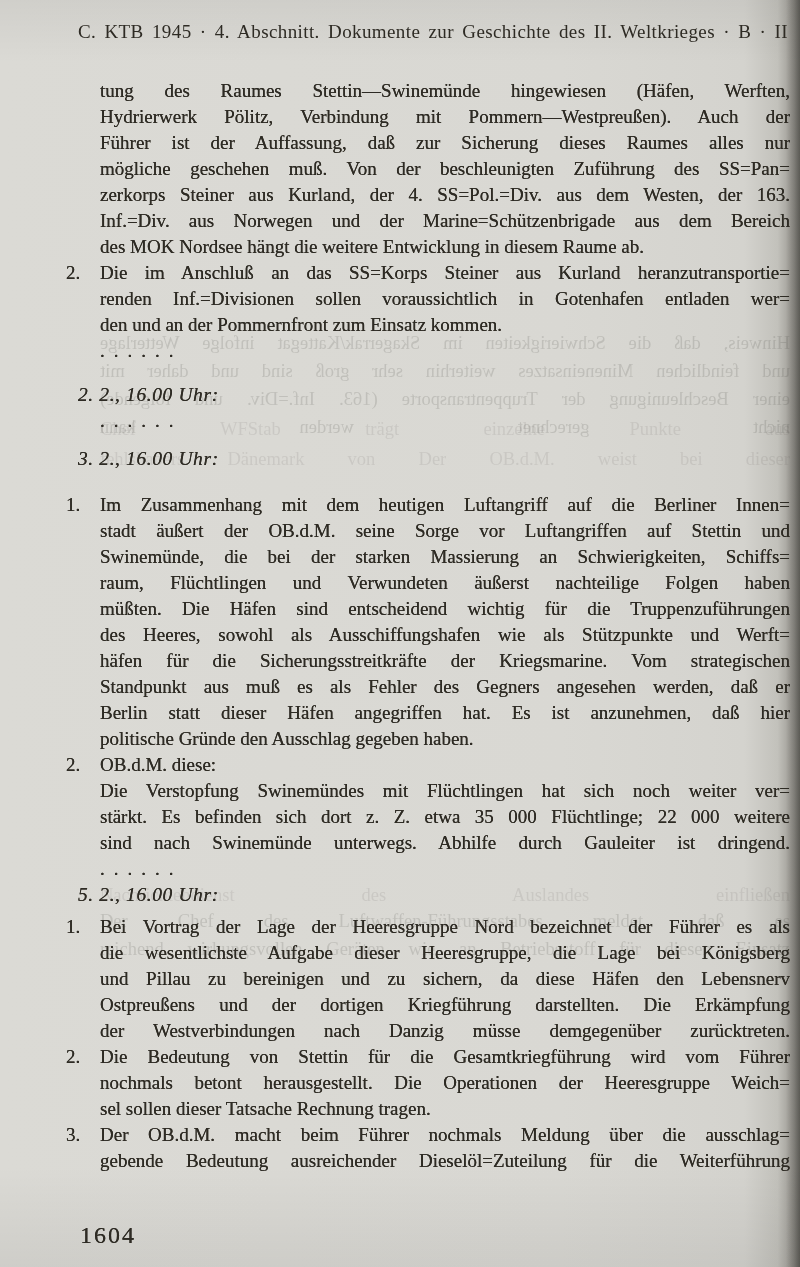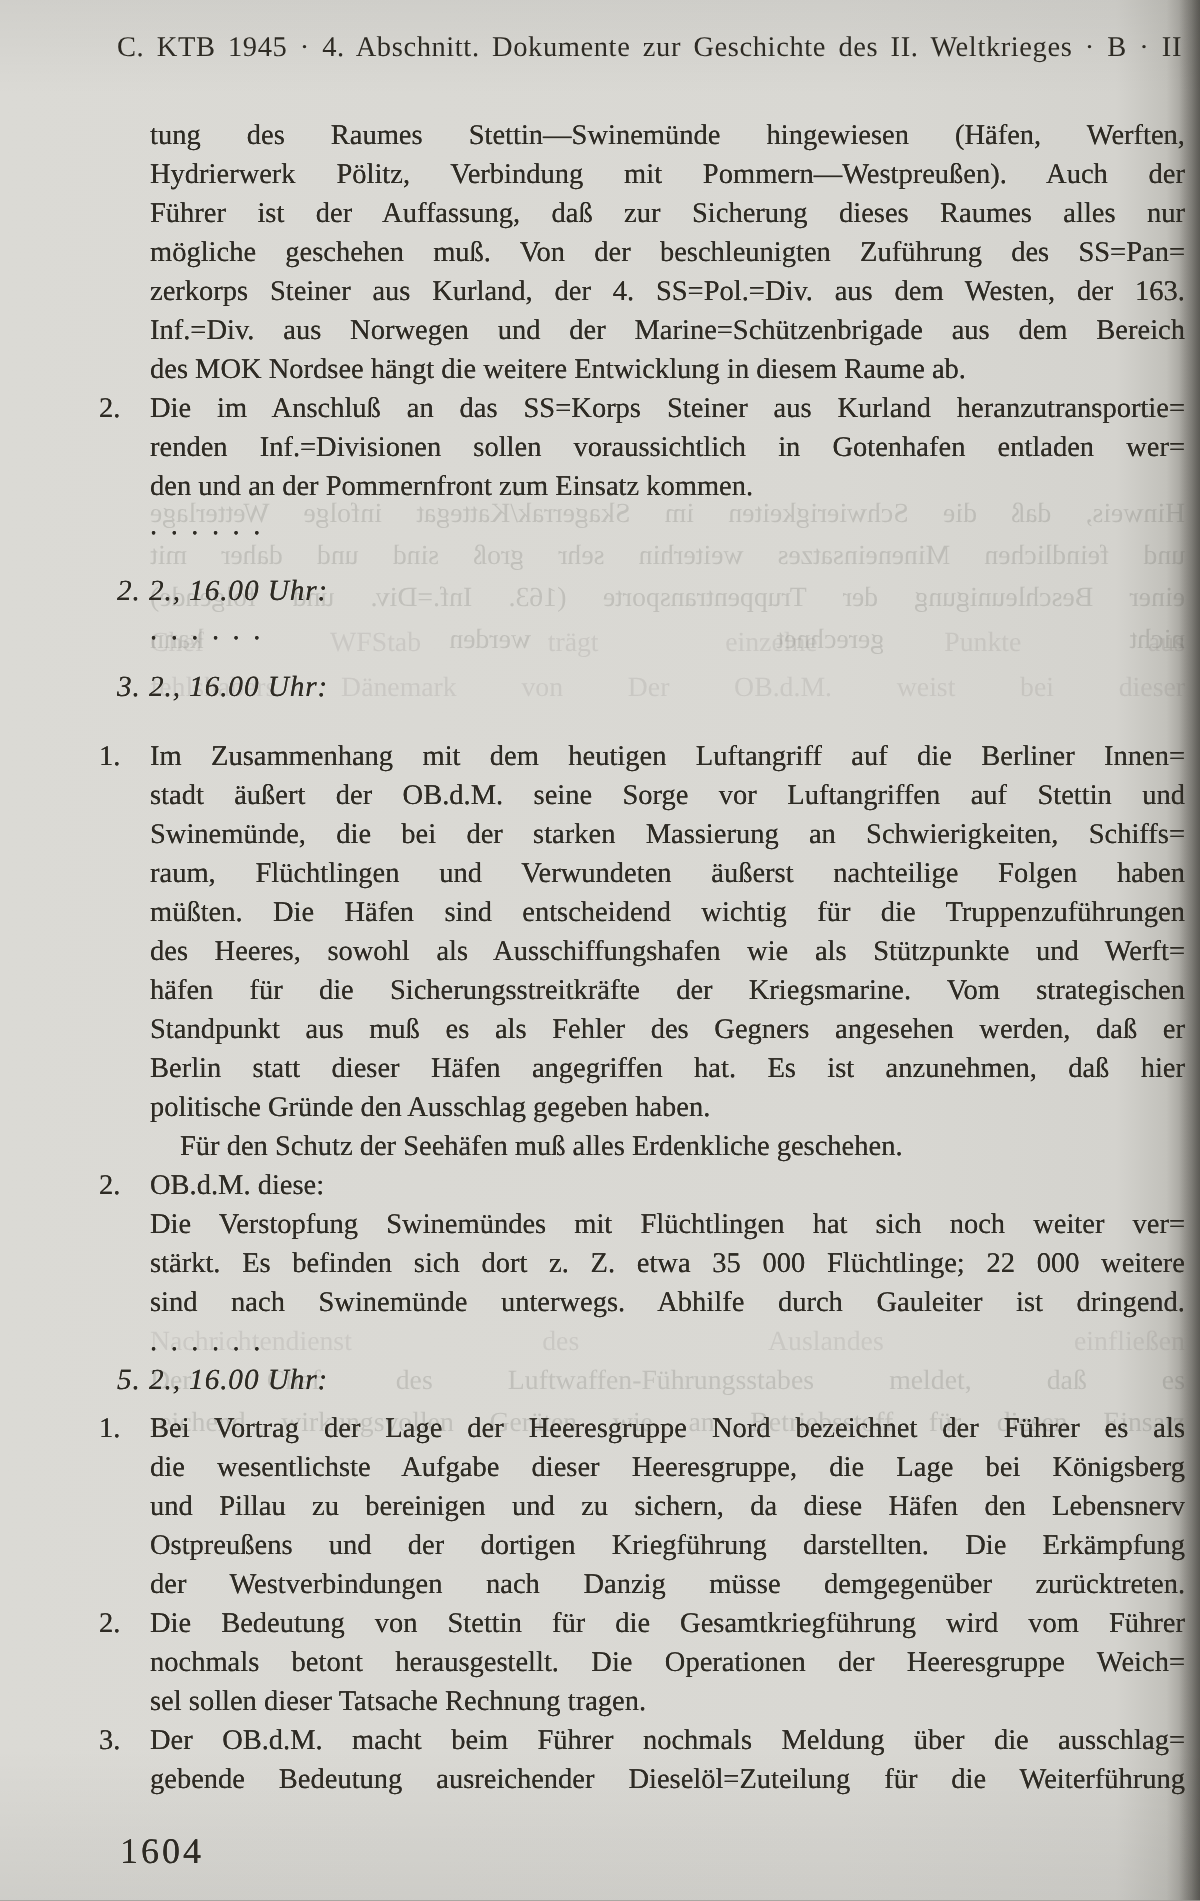--- a/index.html
+++ b/index.html
@@ -104,23 +104,20 @@
         <div class="ln j">stadt äußert der OB.d.M. seine Sorge vor Luftangriffen auf Stettin und</div>
         <div class="ln j">Swinemünde, die bei der starken Massierung an Schwierigkeiten, Schiffs=</div>
         <div class="ln j">raum, Flüchtlingen und Verwundeten äußerst nachteilige Folgen haben</div>
         <div class="ln j">müßten. Die Häfen sind entscheidend wichtig für die Truppenzuführungen</div>
         <div class="ln j">des Heeres, sowohl als Ausschiffungshafen wie als Stützpunkte und Werft=</div>
         <div class="ln j">häfen für die Sicherungsstreitkräfte der Kriegsmarine. Vom strategischen</div>
         <div class="ln j">Standpunkt aus muß es als Fehler des Gegners angesehen werden, daß er</div>
         <div class="ln j">Berlin statt dieser Häfen angegriffen hat. Es ist anzunehmen, daß hier</div>
         <div class="ln">politische Gründe den Ausschlag gegeben haben.</div>
       </div>
-      <div class="block ipara">
-        <div class="ln">Für den Schutz der Seehäfen muß alles Erdenkliche geschehen.</div>
-      </div>
       <div class="block item">
         <span class="num">2.</span>
         <div class="ln">OB.d.M. diese:</div>
       </div>
       <div class="block para">
         <div class="ln j">Die Verstopfung Swinemündes mit Flüchtlingen hat sich noch weiter ver=</div>
         <div class="ln j">stärkt. Es befinden sich dort z. Z. etwa 35 000 Flüchtlinge; 22 000 weitere</div>
         <div class="ln j">sind nach Swinemünde unterwegs. Abhilfe durch Gauleiter ist dringend.</div>
       </div>
       <div class="block dots">......</div>

